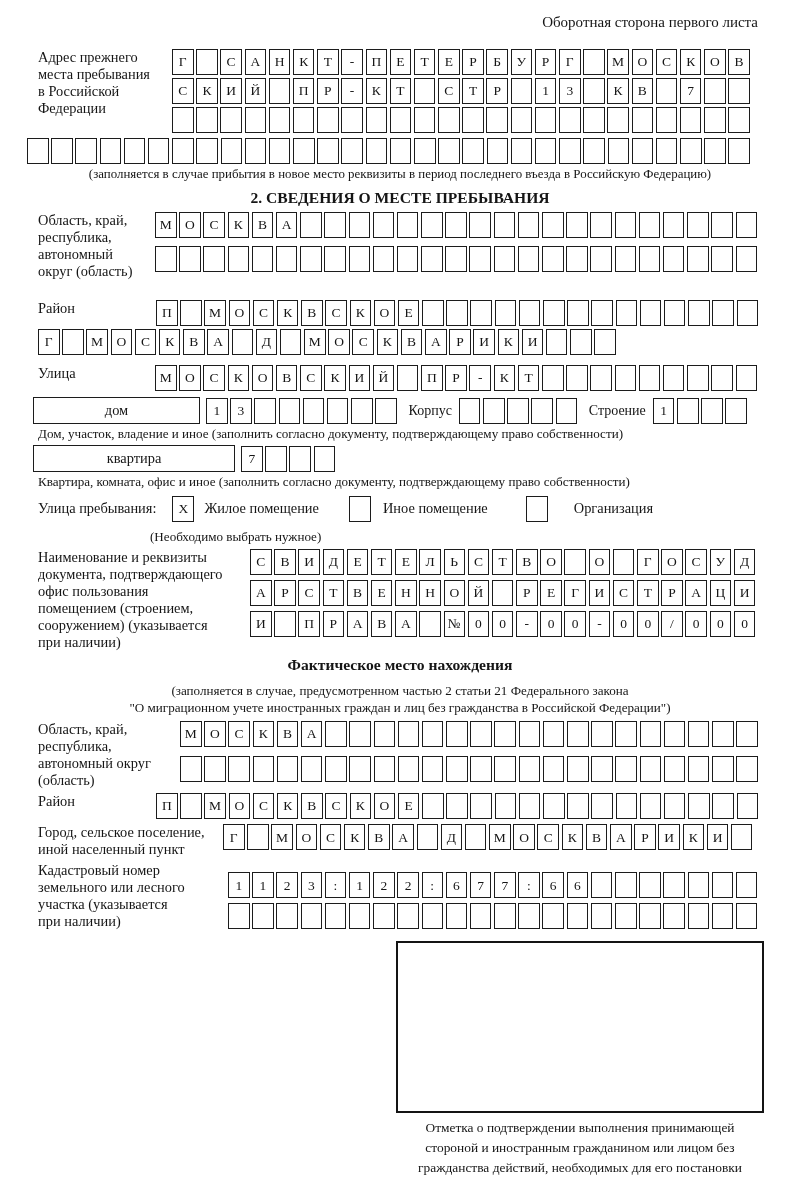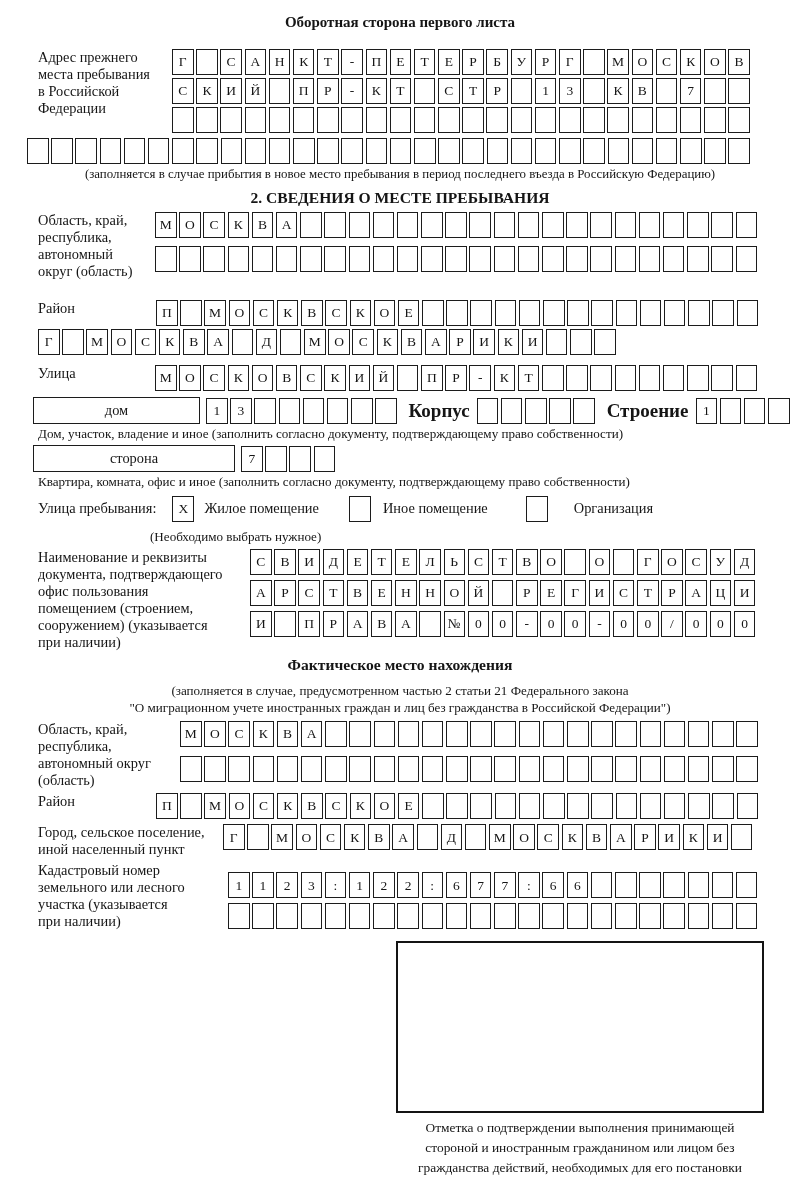--- a/index.html
+++ b/index.html
@@ -1,39 +1,39 @@
 <!DOCTYPE html>
 <html><head>
 <meta charset="utf-8">
 <style>
   html,body{margin:0;padding:0;background:#fff;}
   body{width:800px;height:1180px;overflow:hidden;color:#151515;
        font-family:"Liberation Serif","DejaVu Serif",serif;}
   .page{padding-top:14px;}
-  .doc-title{text-align:center;font-size:15px;font-weight:bold;}
+  .doc-title{text-align:right;padding-right:42px;font-size:15px;font-weight:normal;}
   .cellrow{display:flex;height:26px;margin-bottom:3.2px;}
   .cell{box-sizing:border-box;flex:none;width:21.5px;height:26px;margin-right:2.7px;
         border:1.7px solid #1c1c1c;display:inline-flex;align-items:center;justify-content:center;
         font-size:13.5px;line-height:1;}
   .field{display:flex;align-items:flex-start;margin-left:38px;}
   .flabel{flex:none;font-size:14.4px;line-height:1.18;white-space:pre-line;}
   .w117{width:117px}.w118{width:118px}.w140{width:140px}.w142{width:142px}
   .w185{width:185px}.w190{width:190px}.w212{width:212px}.w134{width:134px}
   .rows{display:flex;flex-direction:column;}
   .gap9 .cellrow{margin-bottom:8.5px;}
   .mh88{min-height:88px}.mh68{min-height:68px}.mh100{min-height:103px}
   .fullrow{margin-left:27px;margin-top:1px;}
   .note-center{text-align:center;font-size:12.9px;margin-top:1px;}
   .sec-title{text-align:center;font-weight:bold;font-size:15.6px;margin:7px 0 5px 0;}
   .domrow{display:flex;align-items:center;margin:3px 0 0 33px;height:27px;}
   .widebox{box-sizing:border-box;height:27px;border:1.8px solid #1c1c1c;
            display:flex;align-items:center;justify-content:center;font-size:14.4px;flex:none;}
   .dom-box{width:167px;margin-right:6px;}
   .kv-box{width:202px;margin-right:6px;}
-  .inline-lbl{font-size:19px;margin:0 7px 0 9px;font-weight:bold;}
+  .inline-lbl{font-size:14px;margin:0 7px 0 9px;}
   .cap{font-size:13.1px;margin:2px 0 3px 38px;}
   .mesto{display:flex;align-items:center;margin:5px 0 0 38px;height:27px;font-size:14.4px;}
   .chkbox{box-sizing:border-box;flex:none;width:22px;height:26px;border:1.8px solid #1c1c1c;
           display:inline-flex;align-items:center;justify-content:center;font-size:13.5px;}
   .mesto-note{margin-left:150px;width:372px;font-size:13.1px;margin-top:7px;}
   .fact-note{text-align:center;font-size:13.1px;line-height:1.3;font-family:Liberation Serif, serif;}
   .mt4{margin-top:4px}.mt6{margin-top:6px}
   .rows-pad10{padding-top:10px;}
   .stamp-wrap{margin-left:396px;width:368px;margin-top:8px;text-align:center;}
   .stamp-box{box-sizing:border-box;width:368px;height:172px;border:2px solid #141414;background:#fff;}
@@ -157,21 +157,21 @@
       <span class="cell"></span>
       <span class="cell"></span>
       <span class="cell"></span>
       <span class="cell"></span>
       <span class="cell"></span>
       <span class="cell"></span>
       <span class="cell"></span>
       <span class="cell"></span>
       <span class="cell"></span>
     </div>
-  <div class="note-center">(заполняется в случае прибытия в новое место пребывания в период последнего въезда в Российскую Федерацию)</div>
+  <div class="note-center">(заполняется в случае прибытия в новое место реквизиты в период последнего въезда в Российскую Федерацию)</div>
 
   <div class="sec-title">2. СВЕДЕНИЯ О МЕСТЕ ПРЕБЫВАНИЯ</div>
 
   <div class="field">
     <div class="flabel w117">Область, край,
 республика,
 автономный
 округ (область)</div>
     <div class="rows gap9 mh88">
       <div class="cellrow">
@@ -346,21 +346,21 @@
     <div class="cellrow" style="margin-bottom:0;">
         <span class="cell">1</span>
         <span class="cell"></span>
         <span class="cell"></span>
         <span class="cell"></span>
       </div>
   </div>
   <div class="cap">Дом, участок, владение и иное (заполнить согласно документу, подтверждающему право собственности)</div>
 
   <div class="domrow" style="margin-top:2px;">
-    <div class="widebox kv-box">сторона</div>
+    <div class="widebox kv-box">квартира</div>
     <div class="cellrow" style="margin-bottom:0;">
         <span class="cell">7</span>
         <span class="cell"></span>
         <span class="cell"></span>
         <span class="cell"></span>
       </div>
   </div>
   <div class="cap">Квартира, комната, офис и иное (заполнить согласно документу, подтверждающему право собственности)</div>
 
   <div class="mesto">

